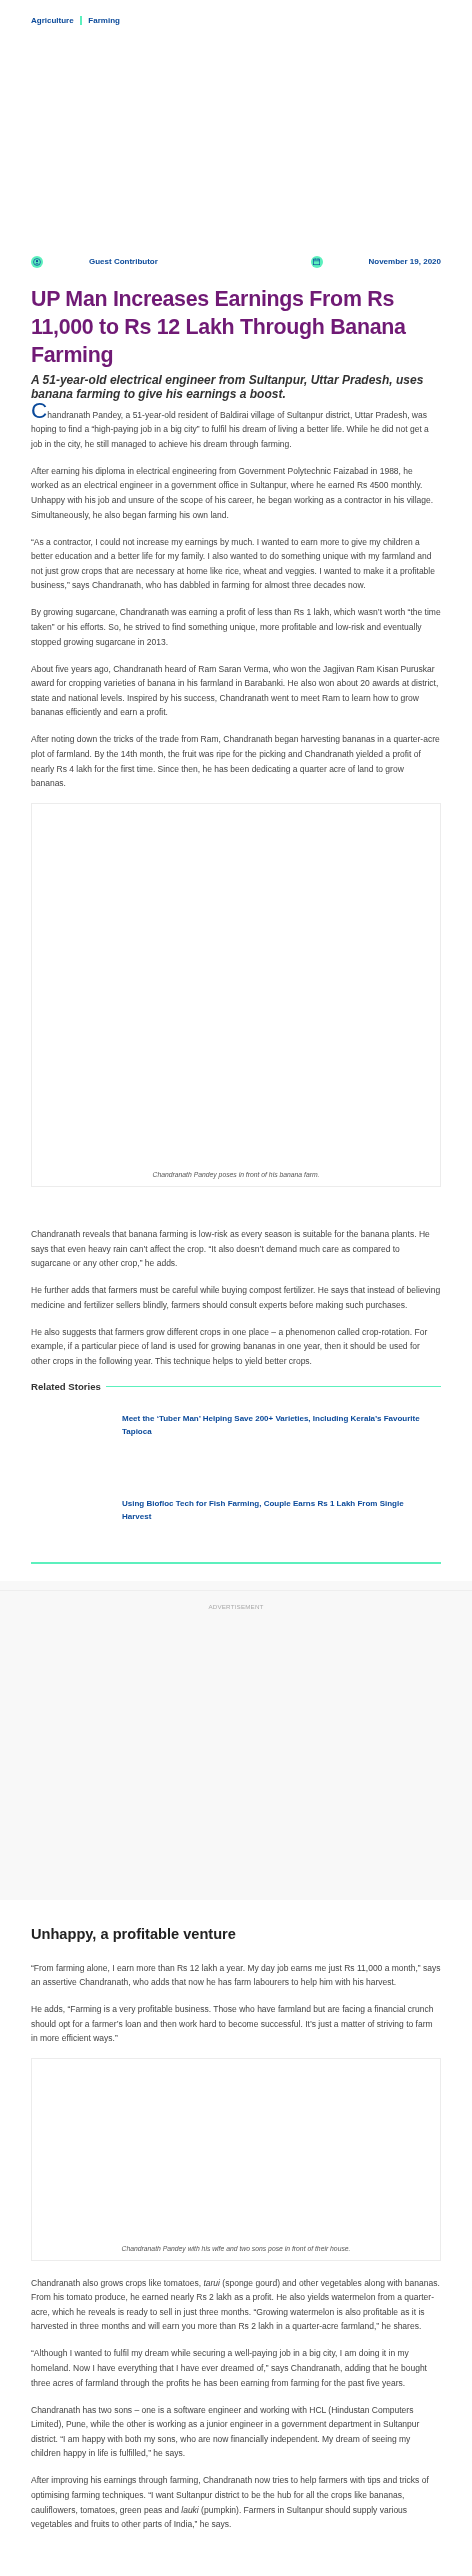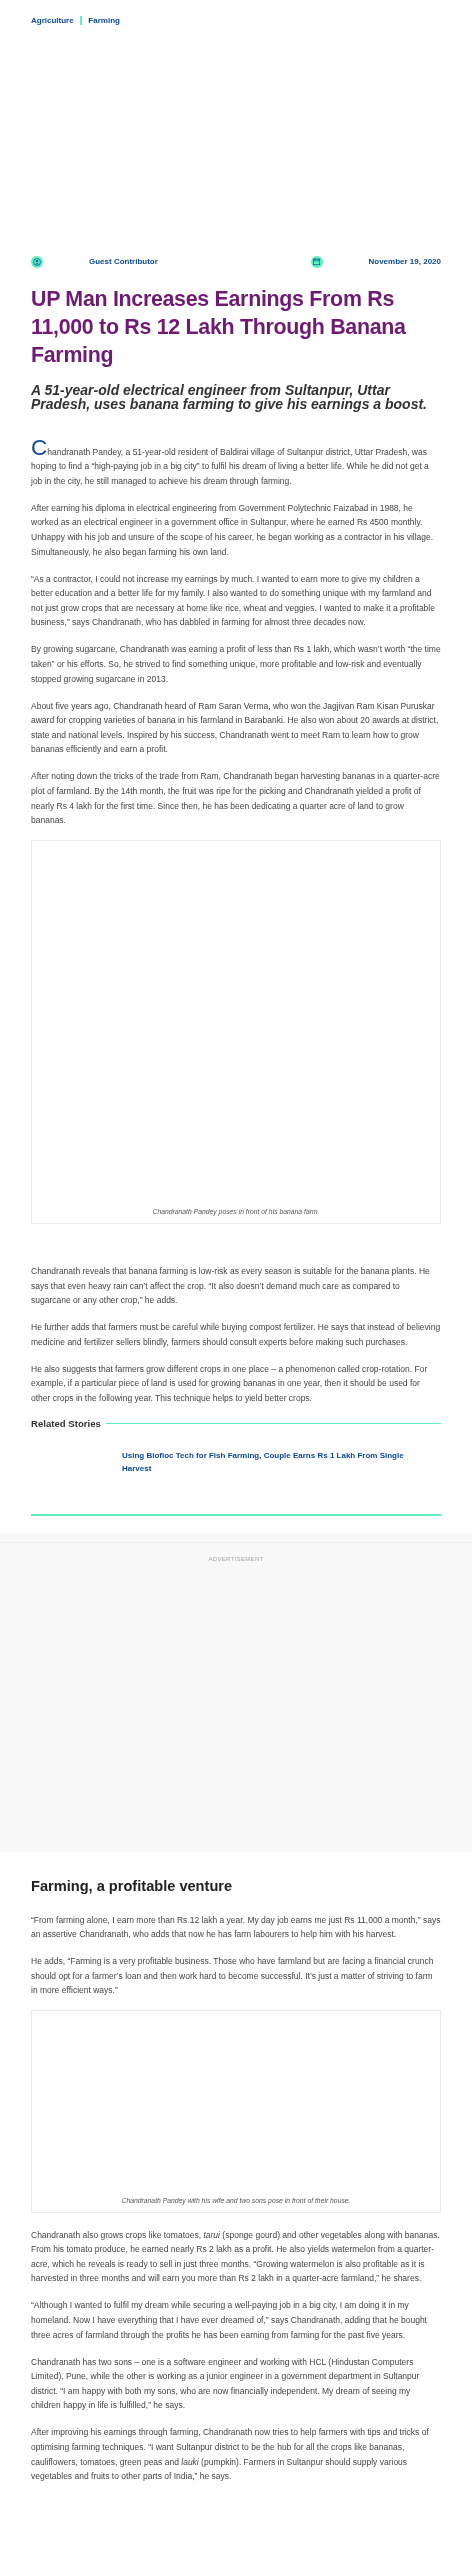--- a/index.html
+++ b/index.html
@@ -28,24 +28,24 @@
     width: 12.4px; height: 12.4px; border-radius: 50%; background: #5cf0bd;
     display: inline-flex; align-items: center; justify-content: center; margin-right: 5.6px;
   }
   h1.title {
     font-family: "Liberation Sans", sans-serif;
     font-weight: 700; font-size: 21.4px; line-height: 28px; color: #701a75;
     letter-spacing: -0.3px;
     margin-top: 8px;
   }
   .subtitle {
-    font-style: italic; font-weight: 700; font-size: 14px; line-height: 14.6px; color: #333;
-    margin-top: 14px;
+    font-style: italic; font-weight: 700; font-size: 12px; line-height: 14.6px; color: #333;
+    margin-top: 4px;
   }
-  .body-text { margin-top: 27px; }
+  .body-text { }
   .body-text p, .section p {
     font-size: 8.5px; line-height: 14.6px; color: #444; margin-bottom: 12.4px;
   }
   .dropcap { color: #0b4a9a; font-size: 22.5px; line-height: 17px; font-weight: 400; float: none; }
   .figure {
     border: 0.6px solid #ececec; margin: 2.3px 0 0 0; position: relative;
   }
   .figure .img-area { background: #ffffff; }
   .figure .caption {
     text-align: center; font-style: italic; font-size: 6.8px; color: #555; padding: 5.6px 0 8px;
@@ -130,35 +130,39 @@
     <p>He also suggests that farmers grow different crops in one place – a phenomenon called crop-rotation. For example, if a particular piece of land is used for growing bananas in one year, then it should be used for other crops in the following year. This technique helps to yield better crops.</p>
   </div>
 
   <div class="related">
     <div class="related-head">
       <h3>Related Stories</h3>
       <span class="line"></span>
     </div>
     <div class="related-item">
       <div class="related-thumb"></div>
+      <a class="related-link">Meet the ‘Tuber Man’ Helping Save 200+ Varieties, Including Kerala’s Favourite Tapioca</a>
+    </div>
+    <div class="related-item">
+      <div class="related-thumb"></div>
       <a class="related-link">Using Biofloc Tech for Fish Farming, Couple Earns Rs 1 Lakh From Single Harvest</a>
     </div>
     <div class="related-bottom-line"></div>
   </div>
 </div>
 
 <div style="height:17px"></div>
 <div class="ad-top"></div>
 <div class="ad-block">
   <div class="ad-label">ADVERTISEMENT</div>
 </div>
 
 <div class="container">
   <div class="section" style="margin-top:25px">
-    <h2 class="section-title">Farming, a profitable venture</h2>
+    <h2 class="section-title">Unhappy, a profitable venture</h2>
     <div style="height:17px"></div>
     <p>“From farming alone, I earn more than Rs 12 lakh a year. My day job earns me just Rs 11,000 a month,” says an assertive Chandranath, who adds that now he has farm labourers to help him with his harvest.</p>
     <p>He adds, “Farming is a very profitable business. Those who have farmland but are facing a financial crunch should opt for a farmer’s loan and then work hard to become successful. It’s just a matter of striving to farm in more efficient ways.”</p>
 
     <figure class="figure" style="margin-bottom:14.6px">
       <div class="img-area" style="height:180px"></div>
       <figcaption class="caption">Chandranath Pandey with his wife and two sons pose in front of their house.</figcaption>
     </figure>
 
     <p><span>Chandranath also grows crops like tomatoes, </span><em>tarui</em><span> (sponge gourd) and other vegetables along with bananas. From his tomato produce, he earned nearly Rs 2 lakh as a profit. He also yields watermelon from a quarter-acre, which he reveals is ready to sell in just three months. “Growing watermelon is also profitable as it is harvested in three months and will earn you more than Rs 2 lakh in a quarter-acre farmland,” he shares.</span></p>

